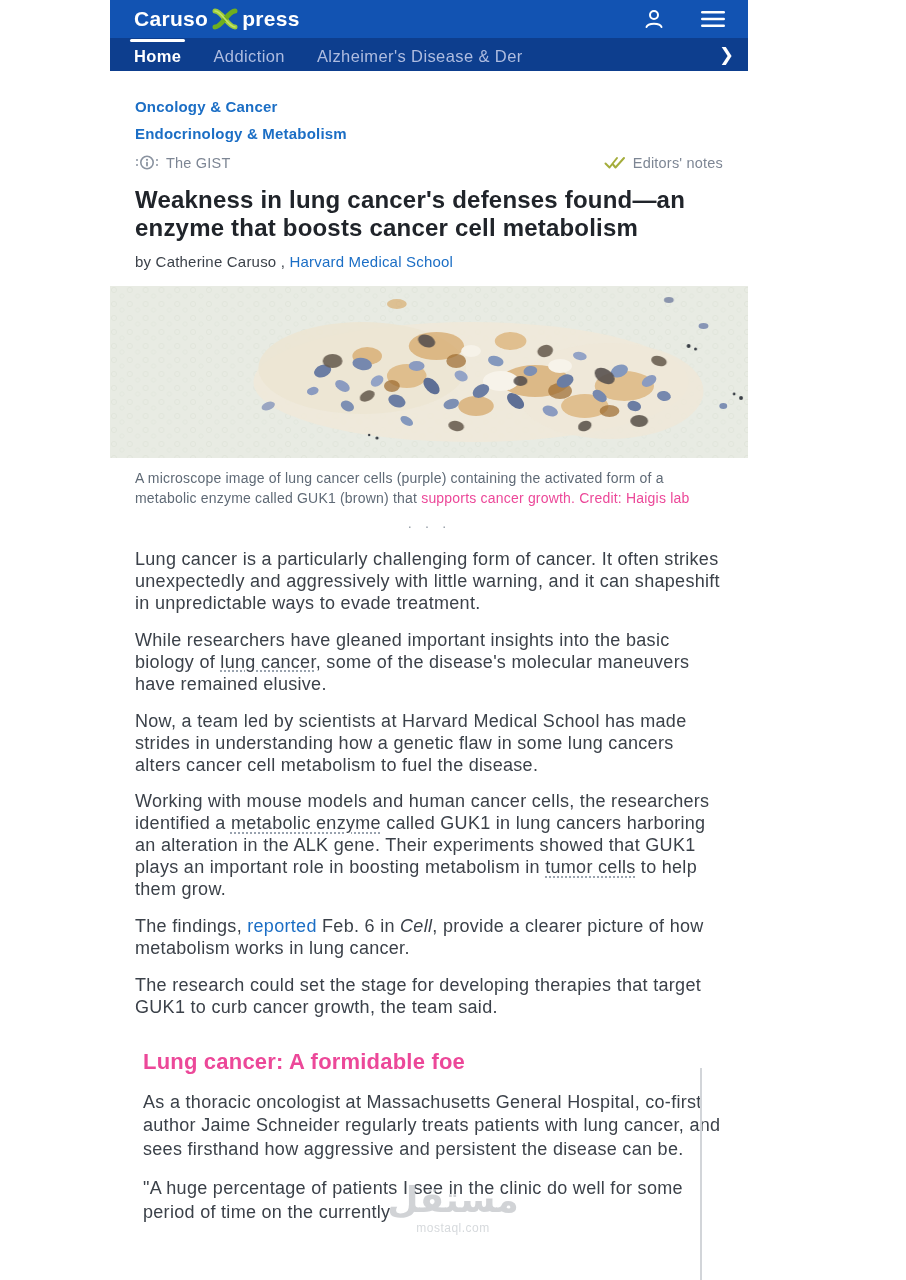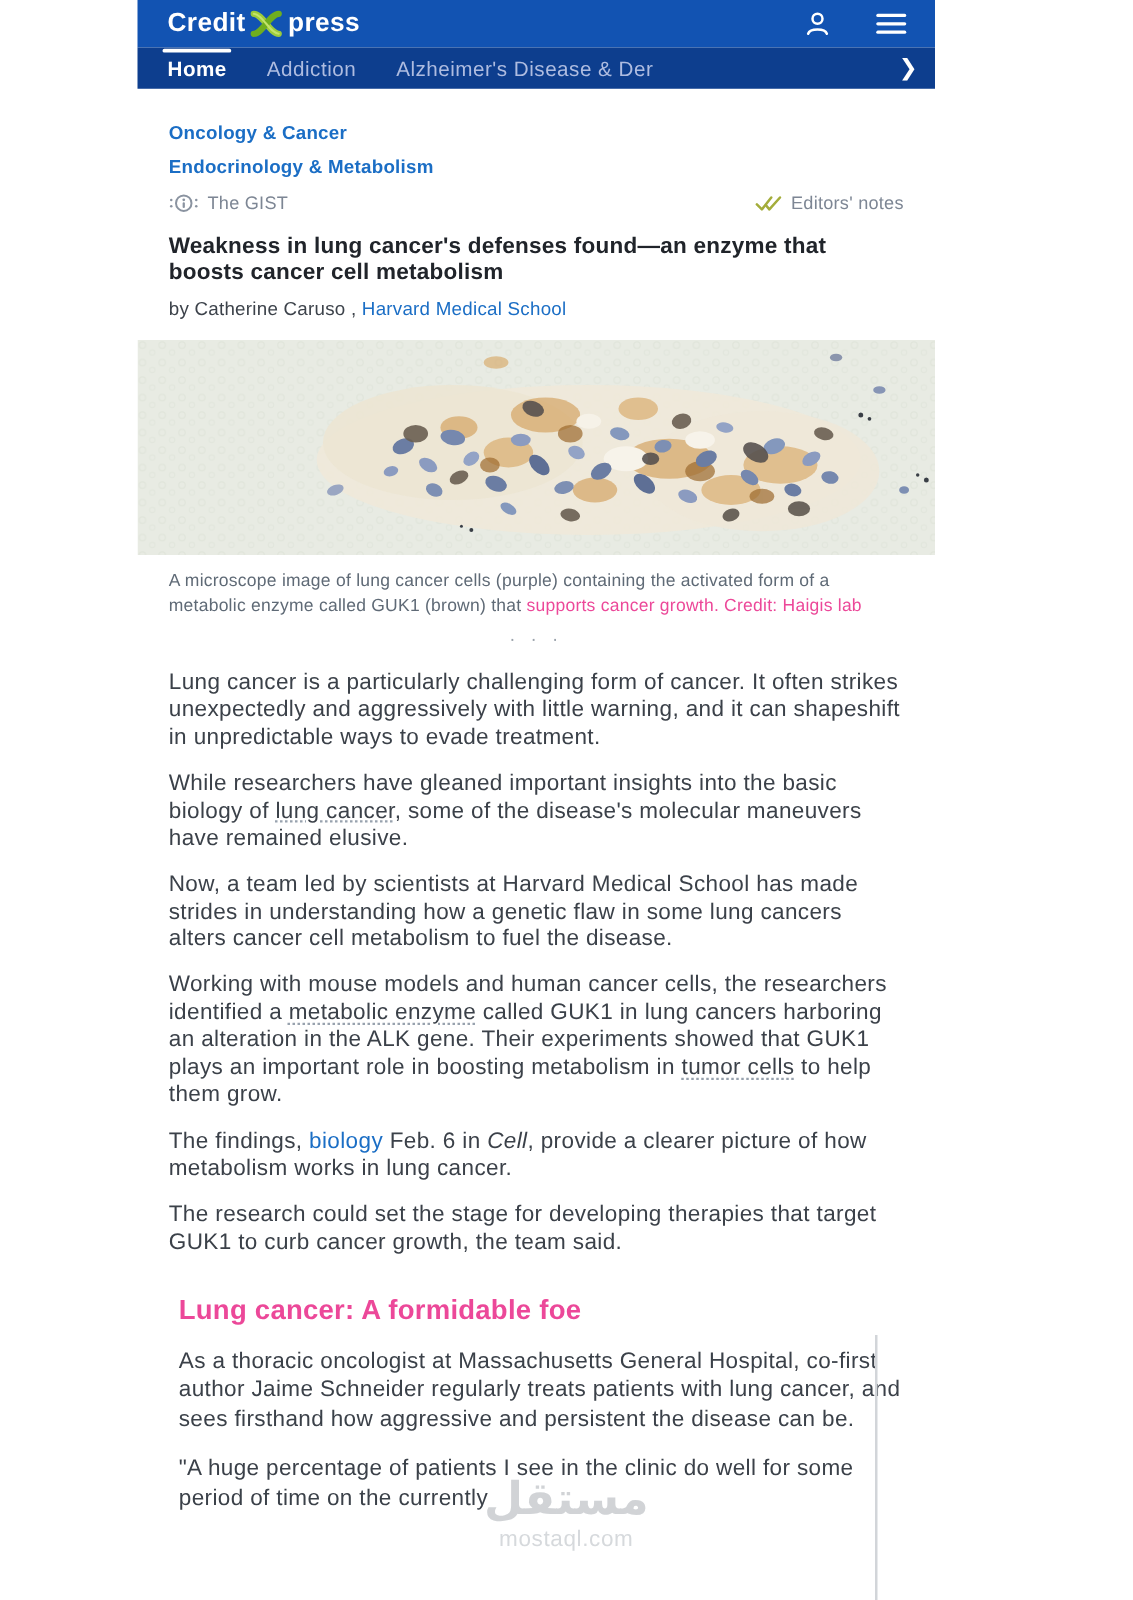--- a/index.html
+++ b/index.html
@@ -23,21 +23,21 @@
   .nav-item.active::before { content:""; position:absolute; top:-4px; left:-4px; right:-4px; height:3px; background:#fff; border-radius:2px; }
   .nav-chevron { margin-left:auto; color:#ffffff; font-size:18px; font-weight:bold; cursor:pointer; }
 
   
   .content { padding:0 25px; }
   .topics { margin-top:27px; }
   .topic-link { display:block; color:#1b6ec5; font-size:15px; font-weight:bold; letter-spacing:.2px; margin-bottom:10px; text-decoration:none; cursor:pointer; }
   .meta-row { display:flex; justify-content:space-between; align-items:center; margin-top:12px; color:#7d8694; font-size:14.5px; letter-spacing:.2px;text-align:right; }
   .meta-item { display:flex; align-items:center; gap:7px; }
 
-  h1.title { margin-top:15px; font-size:18px; line-height:1.17; color:#20242a; letter-spacing:.2px; font-weight:bold; }
+  h1.title { margin-top:15px; font-size:24px; line-height:1.17; color:#20242a; letter-spacing:.2px; font-weight:bold; }
   .byline { margin-top:11px; font-size:15px; color:#3c424a; letter-spacing:.2px; }
   .byline a { color:#1b6ec5; text-decoration:none; cursor:pointer; }
 
   figure.hero { margin:16px -25px 0; }
   figure.hero svg { display:block; width:100%; height:172px; }
 
   figcaption.caption { margin-top:11px; font-size:14px; line-height:1.42; letter-spacing:.2px; }
   .caption-main { color:#5f6a76; }
   .caption-fade { color:#ec4899; }
   .separator { text-align:center; color:#9aa2ab; font-size:15px; letter-spacing:4px; margin-top:8px; }
@@ -48,31 +48,31 @@
   .seg-italic { font-style:italic; }
 
   .section { padding-left:8px; margin-top:30px; }
   h2.section-heading { font-size:22px; color:#ec4899; letter-spacing:.2px; font-weight:bold; }
   .section p { font-size:18px; line-height:1.3; letter-spacing:.3px; color:#3b4149; margin-top:16px; }
 
   .v-divider { position:absolute; left:590px; top:1068px; height:212px; width:2px; background:#d2d5d9; }
 
   .watermark { position:absolute; top:1180px; left:0; width:100%; text-align:center; pointer-events:none; opacity:.8; z-index:5; }
   .watermark .ar { font-family:"DejaVu Sans",sans-serif; font-size:36px; font-weight:bold; color:#c6c9cd; line-height:1.1; }
-  .watermark .la { font-size:18px; color:#ccd0d4; letter-spacing:.5px; margin-top:1px; }
+  .watermark .la { font-size:12px; color:#ccd0d4; letter-spacing:.5px; margin-top:1px; }
 </style>
 </head>
 <body>
 
 <div class="page">
   <div class="phone">
 
     <header class="topbar">
       <div class="logo">
-        <span class="logo-word">Credit</span>
+        <span class="logo-word">Caruso</span>
         <svg class="logo-x" width="26" height="26" viewBox="0 0 26 26">
           <path d="M3 5 C 10 5, 16 21, 23 21" stroke="#9ccb3b" stroke-width="5" fill="none" stroke-linecap="round"></path>
           <path d="M23 5 C 16 5, 10 21, 3 21" stroke="#6fae1f" stroke-width="5" fill="none" stroke-linecap="round"></path>
           <path d="M3 5 C 10 5, 16 21, 23 21" stroke="#c3e36a" stroke-width="1.6" fill="none" stroke-linecap="round"></path>
         </svg>
         <span class="logo-word">press</span>
       </div>
       <div class="topbar-spacer"></div>
       <div class="icon-btn">
         <svg width="24" height="24" viewBox="0 0 24 24">
@@ -224,21 +224,21 @@
         <span class="caption-main">A microscope image of lung cancer cells (purple) containing the activated form of a metabolic enzyme called GUK1 (brown) that </span><span class="caption-fade">supports cancer growth. Credit: Haigis lab</span>
       </figcaption>
 
       <div class="separator">· · ·</div>
 
       <div class="body-text">
         <p><span class="seg-plain">Lung cancer is a particularly challenging form of cancer. It often strikes unexpectedly and aggressively with little warning, and it can shapeshift in unpredictable ways to evade treatment.</span></p>
         <p><span class="seg-plain">While researchers have gleaned important insights into the basic biology of </span><span class="seg-dotted">lung cancer</span><span class="seg-plain">, some of the disease's molecular maneuvers have remained elusive.</span></p>
         <p><span class="seg-plain">Now, a team led by scientists at Harvard Medical School has made strides in understanding how a genetic flaw in some lung cancers alters cancer cell metabolism to fuel the disease.</span></p>
         <p><span class="seg-plain">Working with mouse models and human cancer cells, the researchers identified a </span><span class="seg-dotted">metabolic enzyme</span><span class="seg-plain"> called GUK1 in lung cancers harboring an alteration in the ALK gene. Their experiments showed that GUK1 plays an important role in boosting metabolism in </span><span class="seg-dotted">tumor cells</span><span class="seg-plain"> to help them grow.</span></p>
-        <p><span class="seg-plain">The findings, </span><span class="seg-link">biology</span><span class="seg-plain"> Feb. 6 in </span><span class="seg-italic">Cell</span><span class="seg-plain">, provide a clearer picture of how metabolism works in lung cancer.</span></p>
+        <p><span class="seg-plain">The findings, </span><span class="seg-link">reported</span><span class="seg-plain"> Feb. 6 in </span><span class="seg-italic">Cell</span><span class="seg-plain">, provide a clearer picture of how metabolism works in lung cancer.</span></p>
         <p><span class="seg-plain">The research could set the stage for developing therapies that target GUK1 to curb cancer growth, the team said.</span></p>
       </div>
 
       <div class="section">
         <h2 class="section-heading">Lung cancer: A formidable foe</h2>
         <p><span class="seg-plain">As a thoracic oncologist at Massachusetts General Hospital, co-first author Jaime Schneider regularly treats patients with lung cancer, and sees firsthand how aggressive and persistent the disease can be.</span></p>
         <p><span class="seg-plain">"A huge percentage of patients I see in the clinic do well for some period of time on the currently</span></p>
       </div>
 
     </div>

